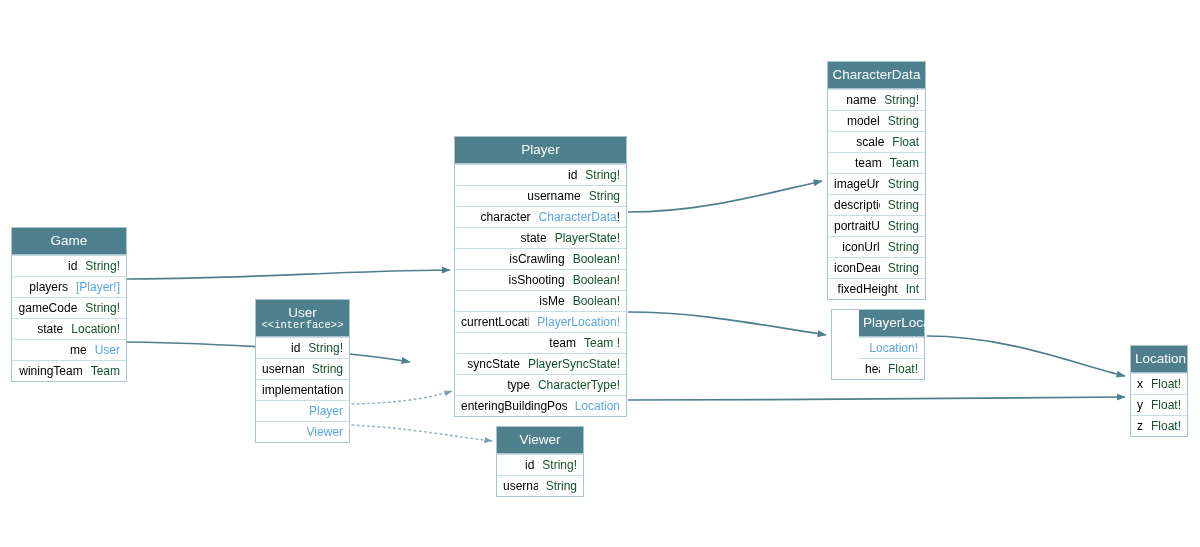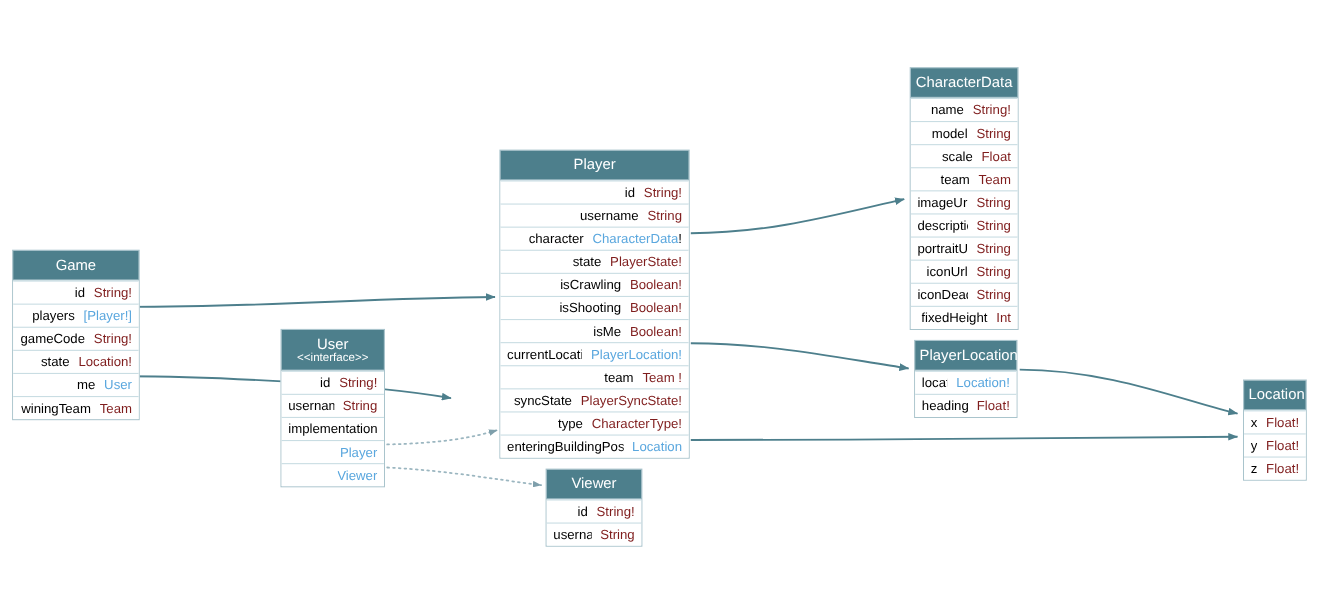--- a/index.html
+++ b/index.html
@@ -46,20 +46,21 @@
     padding: 5px 4px 5px 4px;
     box-sizing: border-box;
     border-bottom: 1px solid #a9c4cc;
     white-space: nowrap;
   }
   .entity-header .sub {
     display: block;
     font-size: 10.5px;
     line-height: 1.05;
     margin-top: -1px;
+    font-family: Liberation Mono, monospace;
   }
   .row {
     box-sizing: border-box;
     display: flex;
     align-items: center;
     justify-content: flex-end;
     border-top: 1px solid #c9dde3;
     font-size: 12px;
     color: #000000;
     height: 21px;
@@ -75,21 +76,21 @@
   .row .ftype {
     text-align: right;
     margin-left: 8px;
   }
   .row.single {
     justify-content: center;
   }
   .row.single .fname { margin: 0 auto; }
   .row.link .fname { color: #5aa7de; }
   .type-link { color: #5aa7de; }
-  .type-plain { color: #7f1d1d; }
+  .type-plain { color: #14532d; }
   .bang-black { color: #000000; }
 </style>
 </head>
 <body>
 
 <div id="canvas">
   <svg id="edges" viewBox="0 0 1200 547" xmlns="http://www.w3.org/2000/svg">
     <defs>
       <marker id="arrowhead" markerWidth="9" markerHeight="7" refX="8.4" refY="3.5" orient="auto" markerUnits="userSpaceOnUse">
         <path d="M 0 0 L 9 3.5 L 0 7 z" fill="#4d7f8c"></path>
@@ -256,21 +257,21 @@
         </div>
         <div class="row">
           <span class="fname">iconDeadUrl</span>
           <span class="ftype type-plain">String</span>
         </div>
         <div class="row">
           <span class="fname">fixedHeight</span>
           <span class="ftype type-plain">Int</span>
         </div>
       </div>
-      <div class="entity" style="left: 831px; top: 309px; width: 94px;">
+      <div class="entity" style="left: 831px; top: 309px; width: 94px; padding-left: 27px;">
         <div class="entity-header"><span>PlayerLocation</span></div>
         <div class="row">
           <span class="fname">location</span>
           <span class="ftype type-link">Location!</span>
         </div>
         <div class="row">
           <span class="fname">heading</span>
           <span class="ftype type-plain">Float!</span>
         </div>
       </div>

